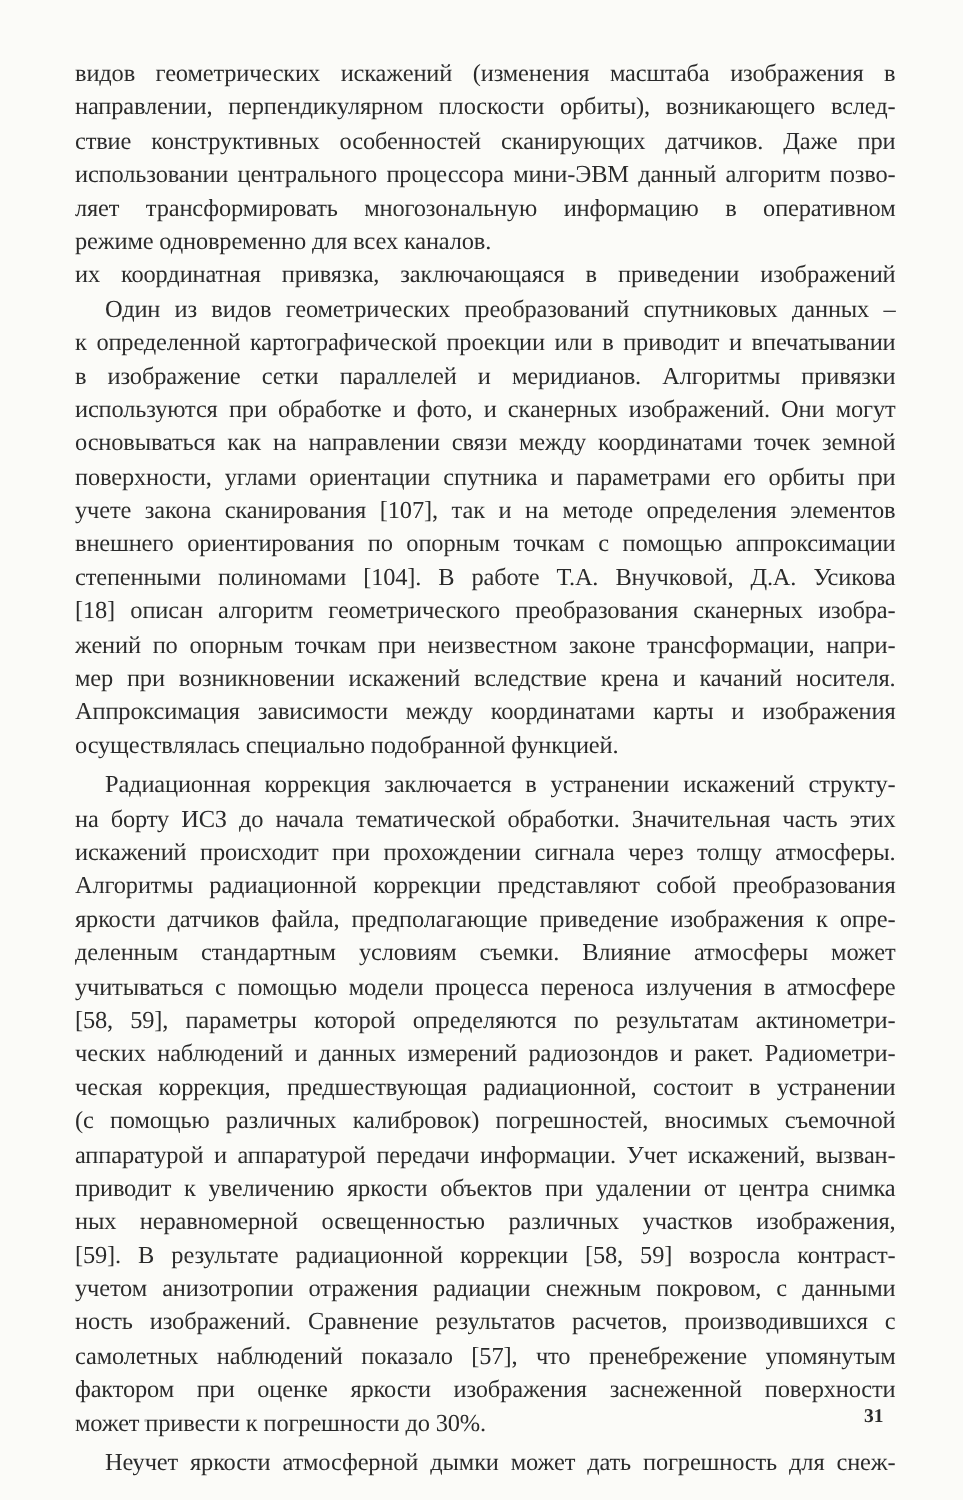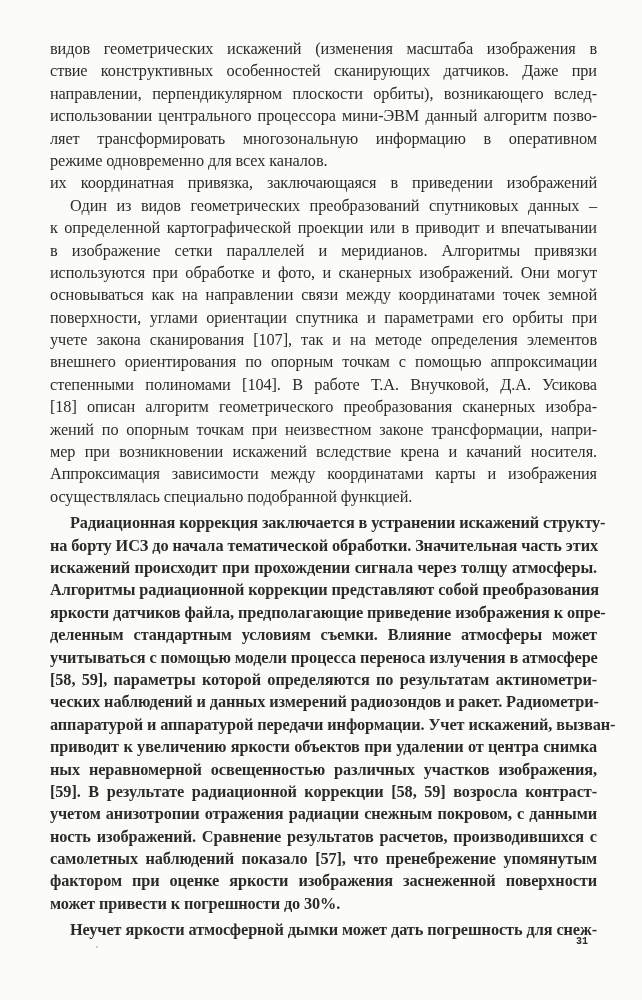--- a/index.html
+++ b/index.html
@@ -24,62 +24,61 @@
       color: #2b2b2b;
       text-align: justify;
       letter-spacing: -0.1px;
     }
     .para {
       margin: 0;
       text-indent: 0;
     }
     .para.gap {
       margin-top: 4px;
-      font-weight: bold;
     }
     .line {
       display: block;
       text-align: justify;
       text-align-last: justify;
       white-space: nowrap;
       height: 22.4px;
     }
     .line.last {
       text-align-last: left;
     }
     .line.first {
       padding-left: 20px;
     }
     .page-number {
       position: absolute;
       left: 576px;
       top: 936px;
-      font-family: Liberation Mono, monospace;
-      font-size: 10px;
+      font-family: Liberation Serif, serif;
+      font-size: 13px;
       color: #2b2b2b;
       font-weight: bold;
     }
     .speck {
       position: absolute;
       left: 96px;
       top: 946px;
       width: 2px;
       height: 2px;
       background: #bdbdbd;
       border-radius: 50%;
     }
   </style>
 </head>
 <body>
 
 <div class="page">
   <div class="para">
     <span class="line">видов геометрических искажений (изменения масштаба изображения в</span>
+    <span class="line">направлении, перпендикулярном плоскости орбиты), возникающего вслед-</span>
     <span class="line">ствие конструктивных особенностей сканирующих датчиков. Даже при</span>
-    <span class="line">направлении, перпендикулярном плоскости орбиты), возникающего вслед-</span>
     <span class="line">использовании центрального процессора мини-ЭВМ данный алгоритм позво-</span>
     <span class="line">ляет трансформировать многозональную информацию в оперативном</span>
     <span class="line last">режиме одновременно для всех каналов.</span>
   </div>
 
   <div class="para">
     <span class="line">их координатная привязка, заключающаяся в приведении изображений</span>
     <span class="line first">Один из видов геометрических преобразований спутниковых данных –</span>
     <span class="line">к определенной картографической проекции или в приводит и впечатывании</span>
     <span class="line">в изображение сетки параллелей и меридианов. Алгоритмы привязки</span>
@@ -99,20 +98,22 @@
   <div class="para gap">
     <span class="line first">Радиационная коррекция заключается в устранении искажений структу-</span>
     <span class="line">на борту ИСЗ до начала тематической обработки. Значительная часть этих</span>
     <span class="line">искажений происходит при прохождении сигнала через толщу атмосферы.</span>
     <span class="line">Алгоритмы радиационной коррекции представляют собой преобразования</span>
     <span class="line">яркости датчиков файла, предполагающие приведение изображения к опре-</span>
     <span class="line">деленным стандартным условиям съемки. Влияние атмосферы может</span>
     <span class="line">учитываться с помощью модели процесса переноса излучения в атмосфере</span>
     <span class="line">[58, 59], параметры которой определяются по результатам актинометри-</span>
     <span class="line">ческих наблюдений и данных измерений радиозондов и ракет. Радиометри-</span>
+    <span class="line">ческая коррекция, предшествующая радиационной, состоит в устранении</span>
+    <span class="line">(с помощью различных калибровок) погрешностей, вносимых съемочной</span>
     <span class="line">аппаратурой и аппаратурой передачи информации. Учет искажений, вызван-</span>
     <span class="line">приводит к увеличению яркости объектов при удалении от центра снимка</span>
     <span class="line">ных неравномерной освещенностью различных участков изображения,</span>
     <span class="line">[59]. В результате радиационной коррекции [58, 59] возросла контраст-</span>
     <span class="line">учетом анизотропии отражения радиации снежным покровом, с данными</span>
     <span class="line">ность изображений. Сравнение результатов расчетов, производившихся с</span>
     <span class="line">самолетных наблюдений показало [57], что пренебрежение упомянутым</span>
     <span class="line">фактором при оценке яркости изображения заснеженной поверхности</span>
     <span class="line last">может привести к погрешности до 30%.</span>
   </div>

